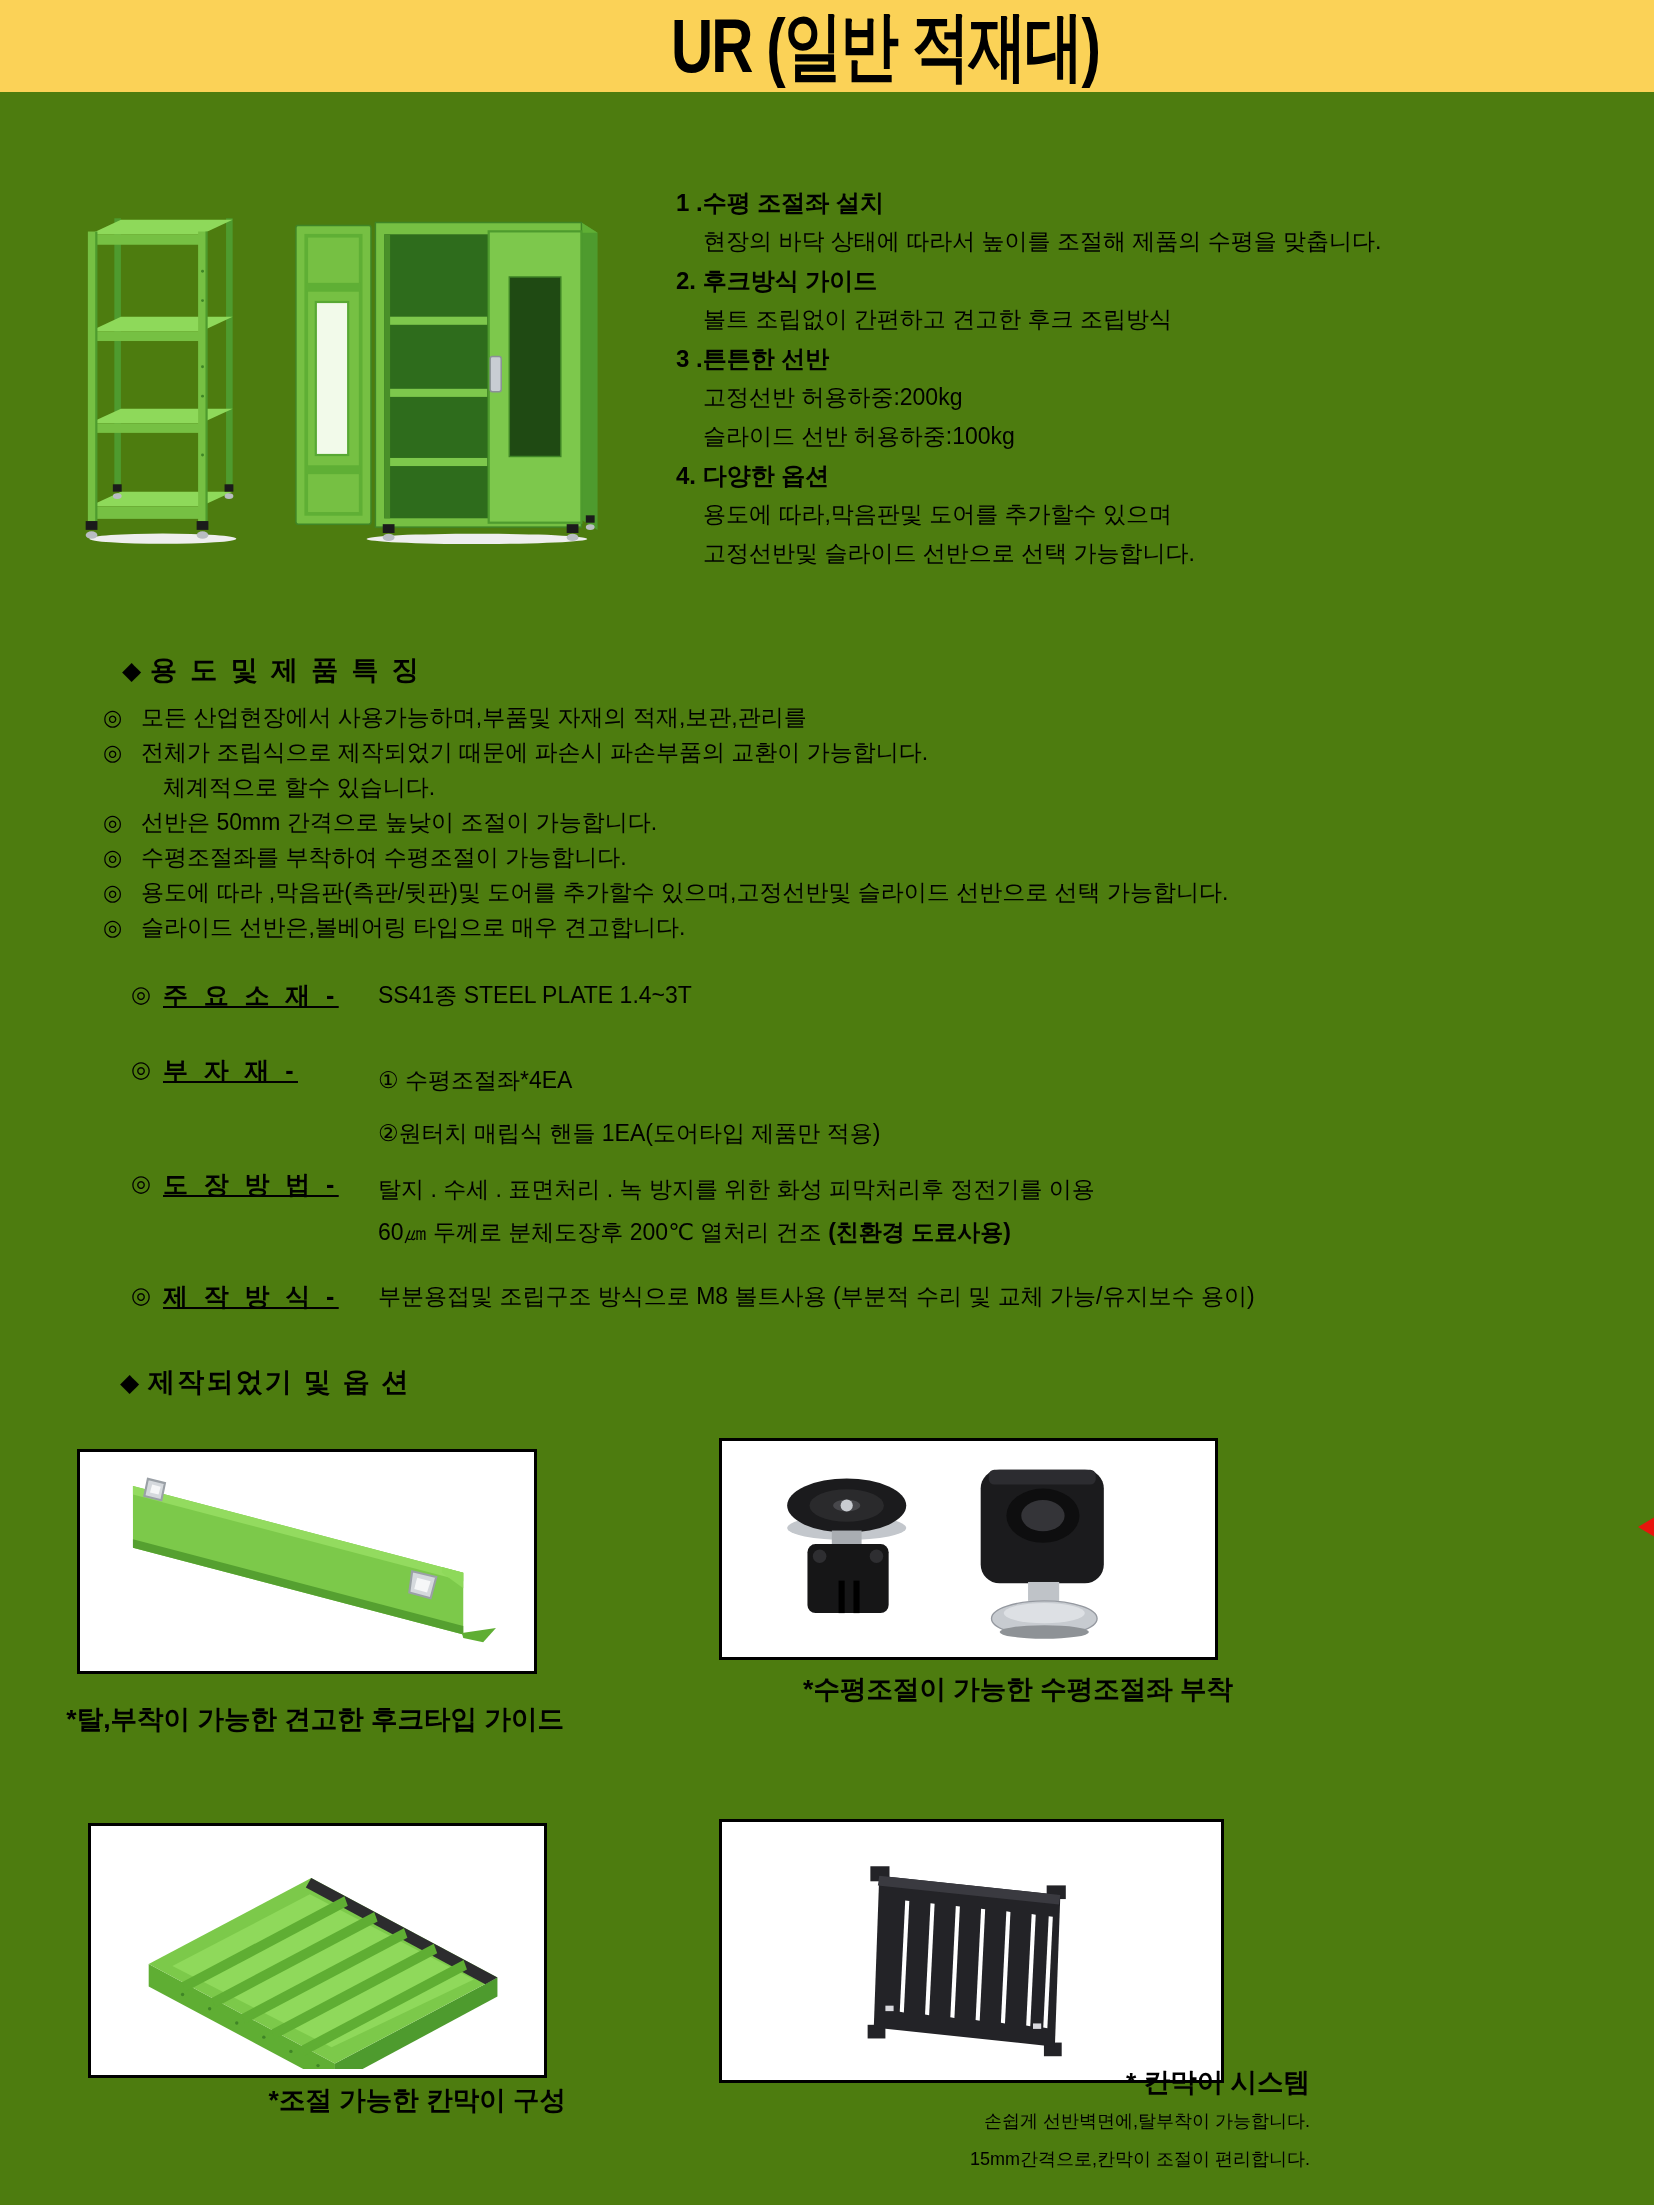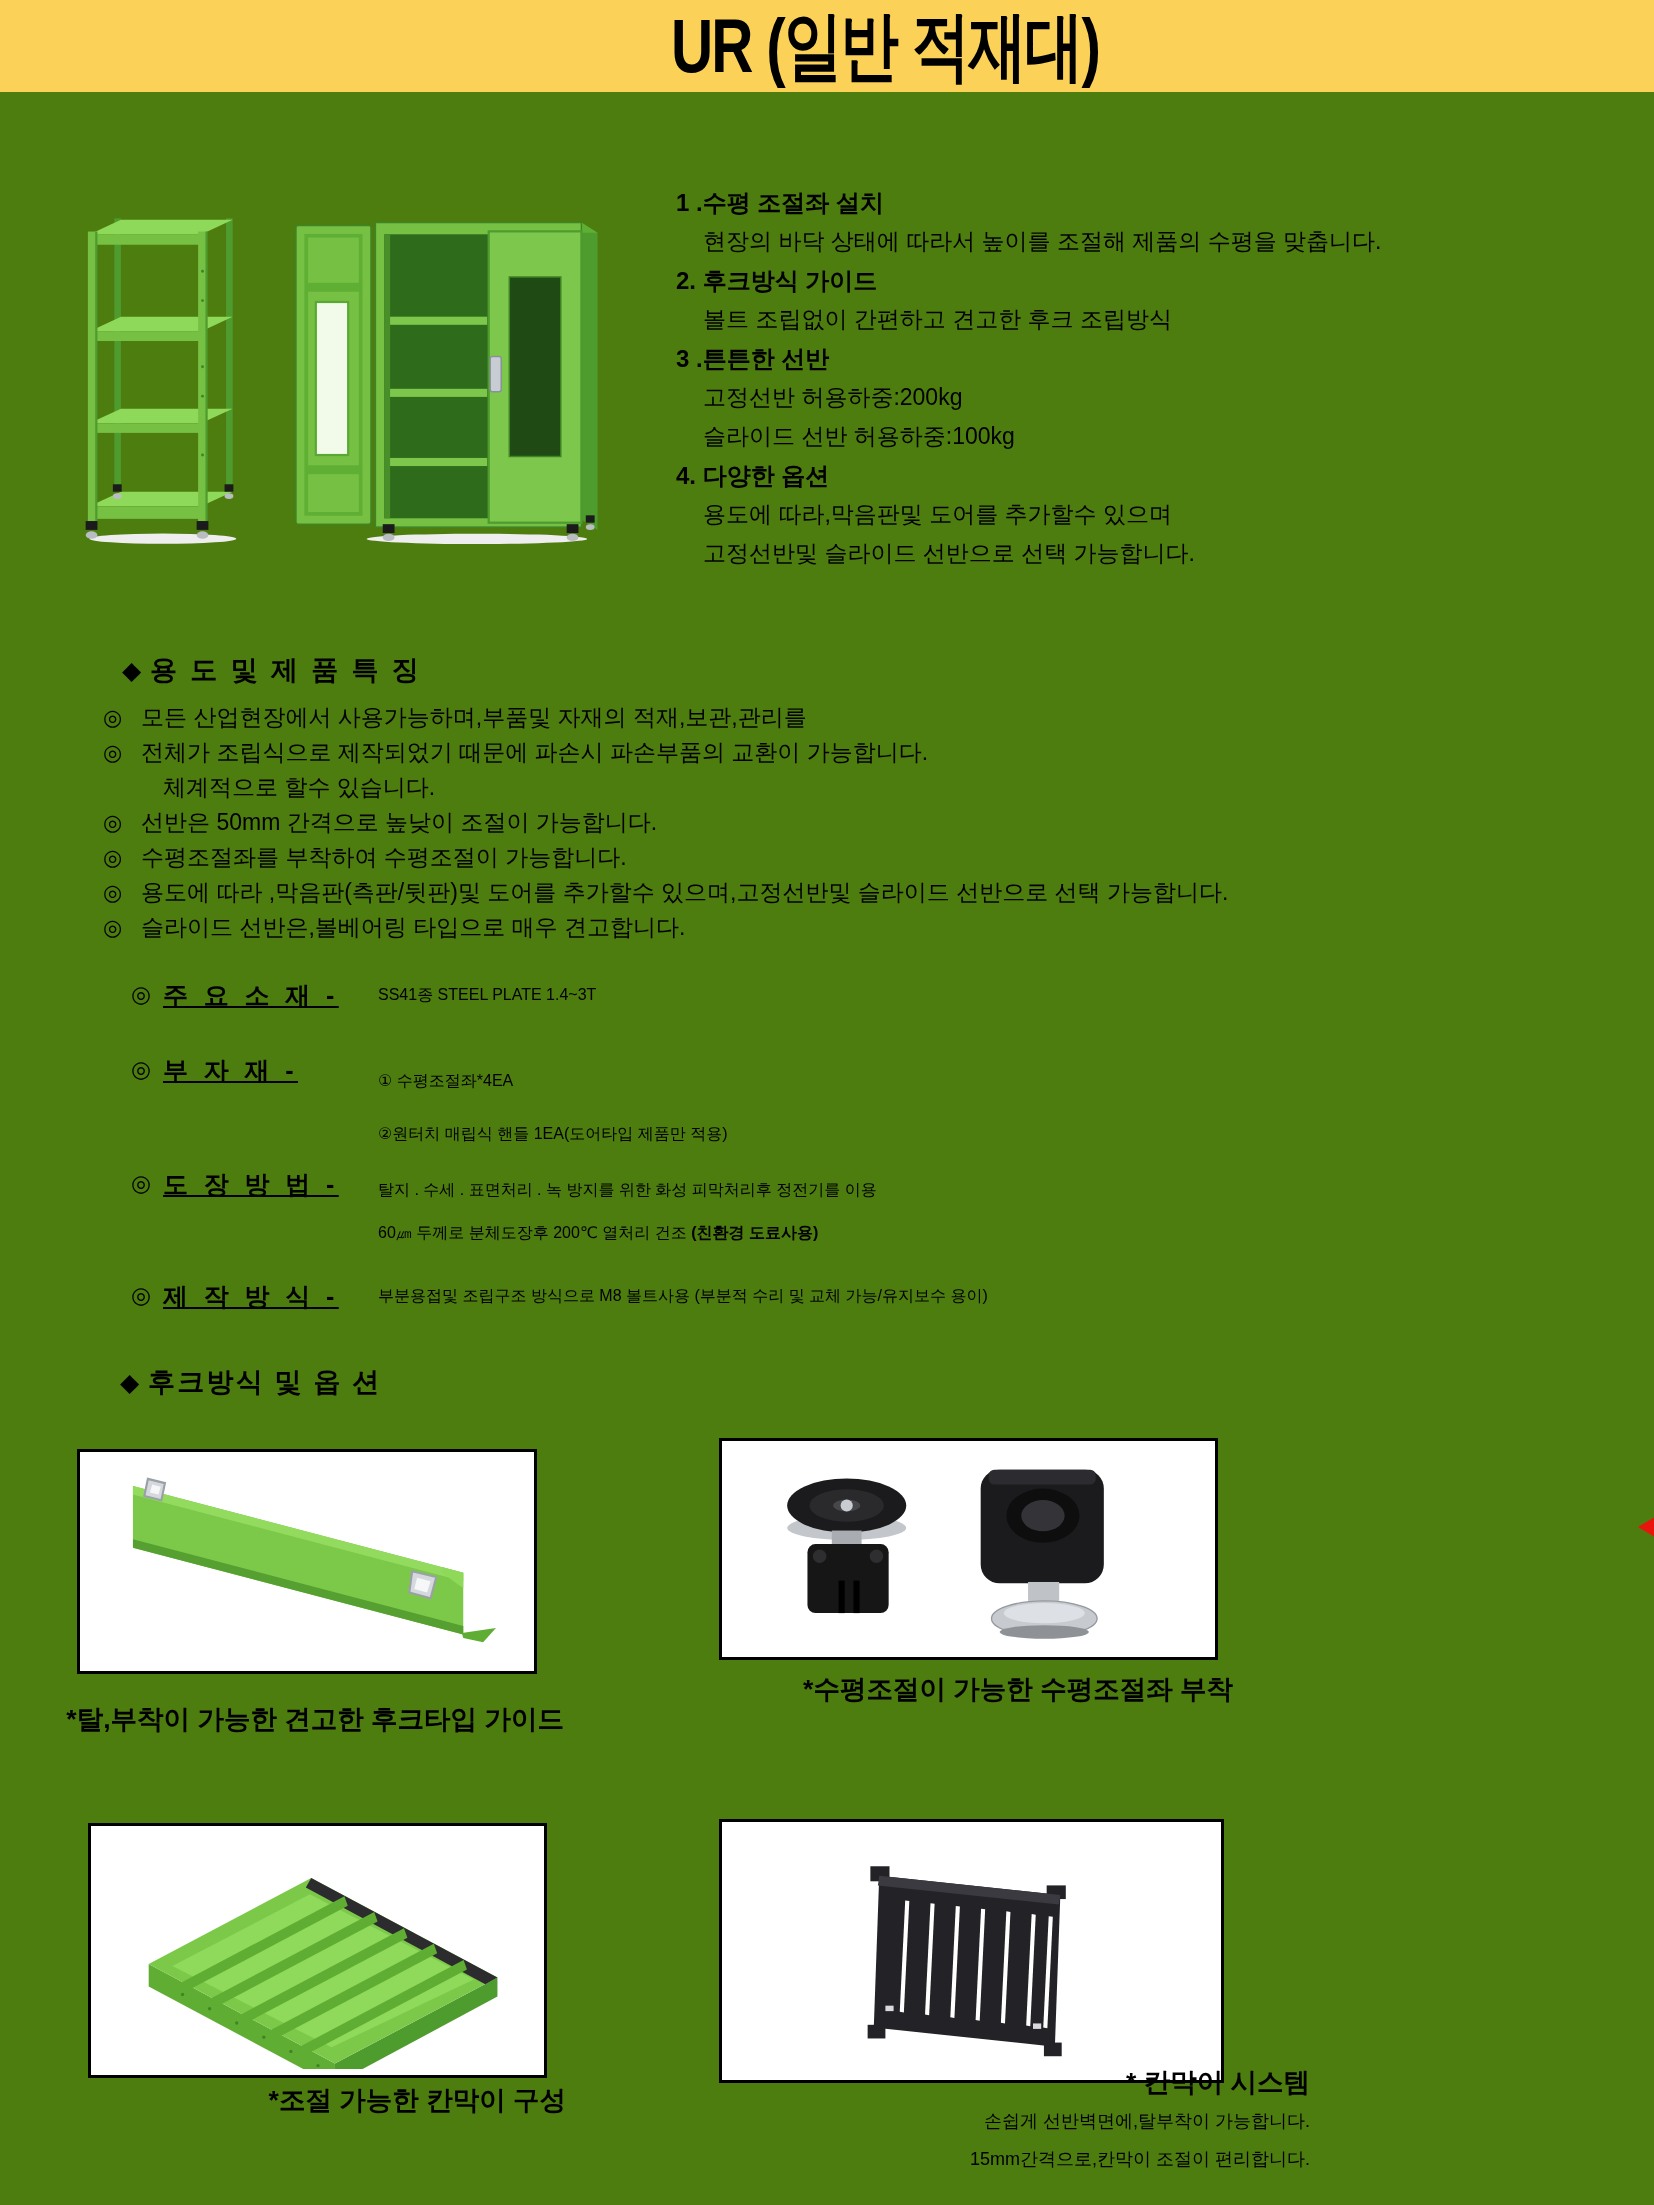--- a/index.html
+++ b/index.html
@@ -26,21 +26,21 @@
   .feat-header{font-size:27px;font-weight:700;letter-spacing:2.9px;margin-left:19px;margin-bottom:11.8px;white-space:nowrap;}
   .feat-header .dia{font-size:25px;letter-spacing:8.8px;}
   .feat-line{font-size:23px;line-height:35px;white-space:nowrap;}
   .feat-line .blt{display:inline-block;width:38px;font-size:22px;}
   .feat-line.cont{padding-left:60px;}
 
   
   .spec{position:absolute;left:131px;display:flex;align-items:flex-start;white-space:nowrap;}
   .spec .blt{font-size:23px;width:32px;padding-top:1.5px;}
   .spec .lbl{font-size:25px;font-weight:700;letter-spacing:4.4px;width:215px;text-decoration:underline;}
-  .spec .val{font-size:16px;}
+  .spec .val{font-size:23px;}
   .spec .val .vline{line-height:32px;}
   .spec2 .val .vline{line-height:53px;}
   .spec3 .val .vline{line-height:43px;}
 
   
   .details-header{position:absolute;left:120px;top:1364px;font-size:27px;font-weight:700;letter-spacing:2.2px;white-space:nowrap;}
   .details-header .dia{font-size:25px;letter-spacing:8.8px;}
   .card{position:absolute;background:#ffffff;border:3.7px solid #000;display:flex;align-items:center;justify-content:center;}
   .caption{position:absolute;font-size:26.5px;font-weight:700;text-align:right;white-space:nowrap;}
   .cap-block{position:absolute;text-align:right;}
@@ -175,21 +175,21 @@
       <div class="vline">탈지 . 수세 . 표면처리 . 녹 방지를 위한 화성 피막처리후 정전기를 이용</div>
       <div class="vline"><span>60㎛ 두께로 분체도장후 200℃ 열처리 건조 </span><span class="b">(친환경 도료사용)</span></div>
     </span>
   </div>
   <div class="spec spec4" style="top:1280px;">
     <span class="blt">◎</span>
     <span class="lbl">제 작 방 식 -</span>
     <span class="val"><span class="vline">부분용접및 조립구조 방식으로 M8 볼트사용 (부분적 수리 및 교체 가능/유지보수 용이)</span></span>
   </div>
 
-  <div class="details-header"><span class="dia">◆</span><span>후크방식 및  옵 션</span></div>
+  <div class="details-header"><span class="dia">◆</span><span>제작되었기 및  옵 션</span></div>
 
   <div class="card" style="left:77px;top:1449px;width:454px;height:219px;">
     <svg width="434" height="206" viewBox="0 0 600 290">
       <polygon points="55,38 520,160 520,247 55,125" fill="#7CC94A"></polygon>
       <polygon points="55,38 520,160 520,172 55,50" fill="#93DB5F"></polygon>
       <polygon points="55,113 520,235 520,247 55,125" fill="#55A030"></polygon>
       <polygon points="490,152 520,160 520,182 490,160" fill="#8ED95A"></polygon>
       <polygon points="518,245 566,238 548,258 520,252" fill="#5FAE33"></polygon>
 
       <polygon points="76,28 100,34 95,58 71,52" fill="#d5d9dd" stroke="#9aa0a6" stroke-width="3"></polygon>

